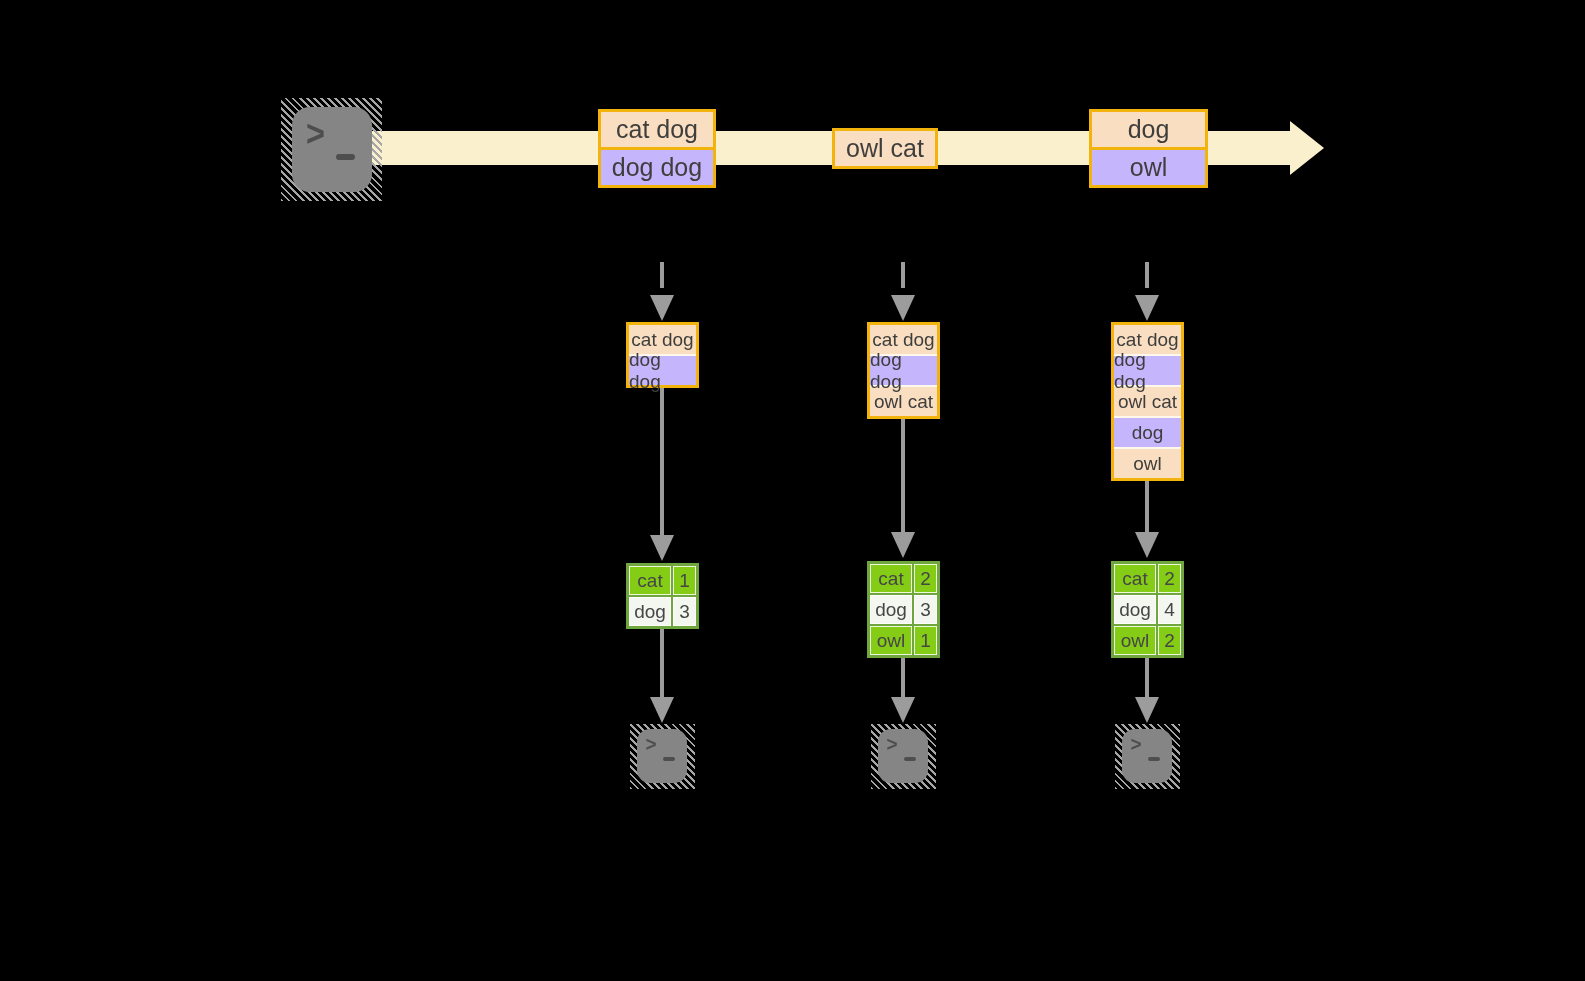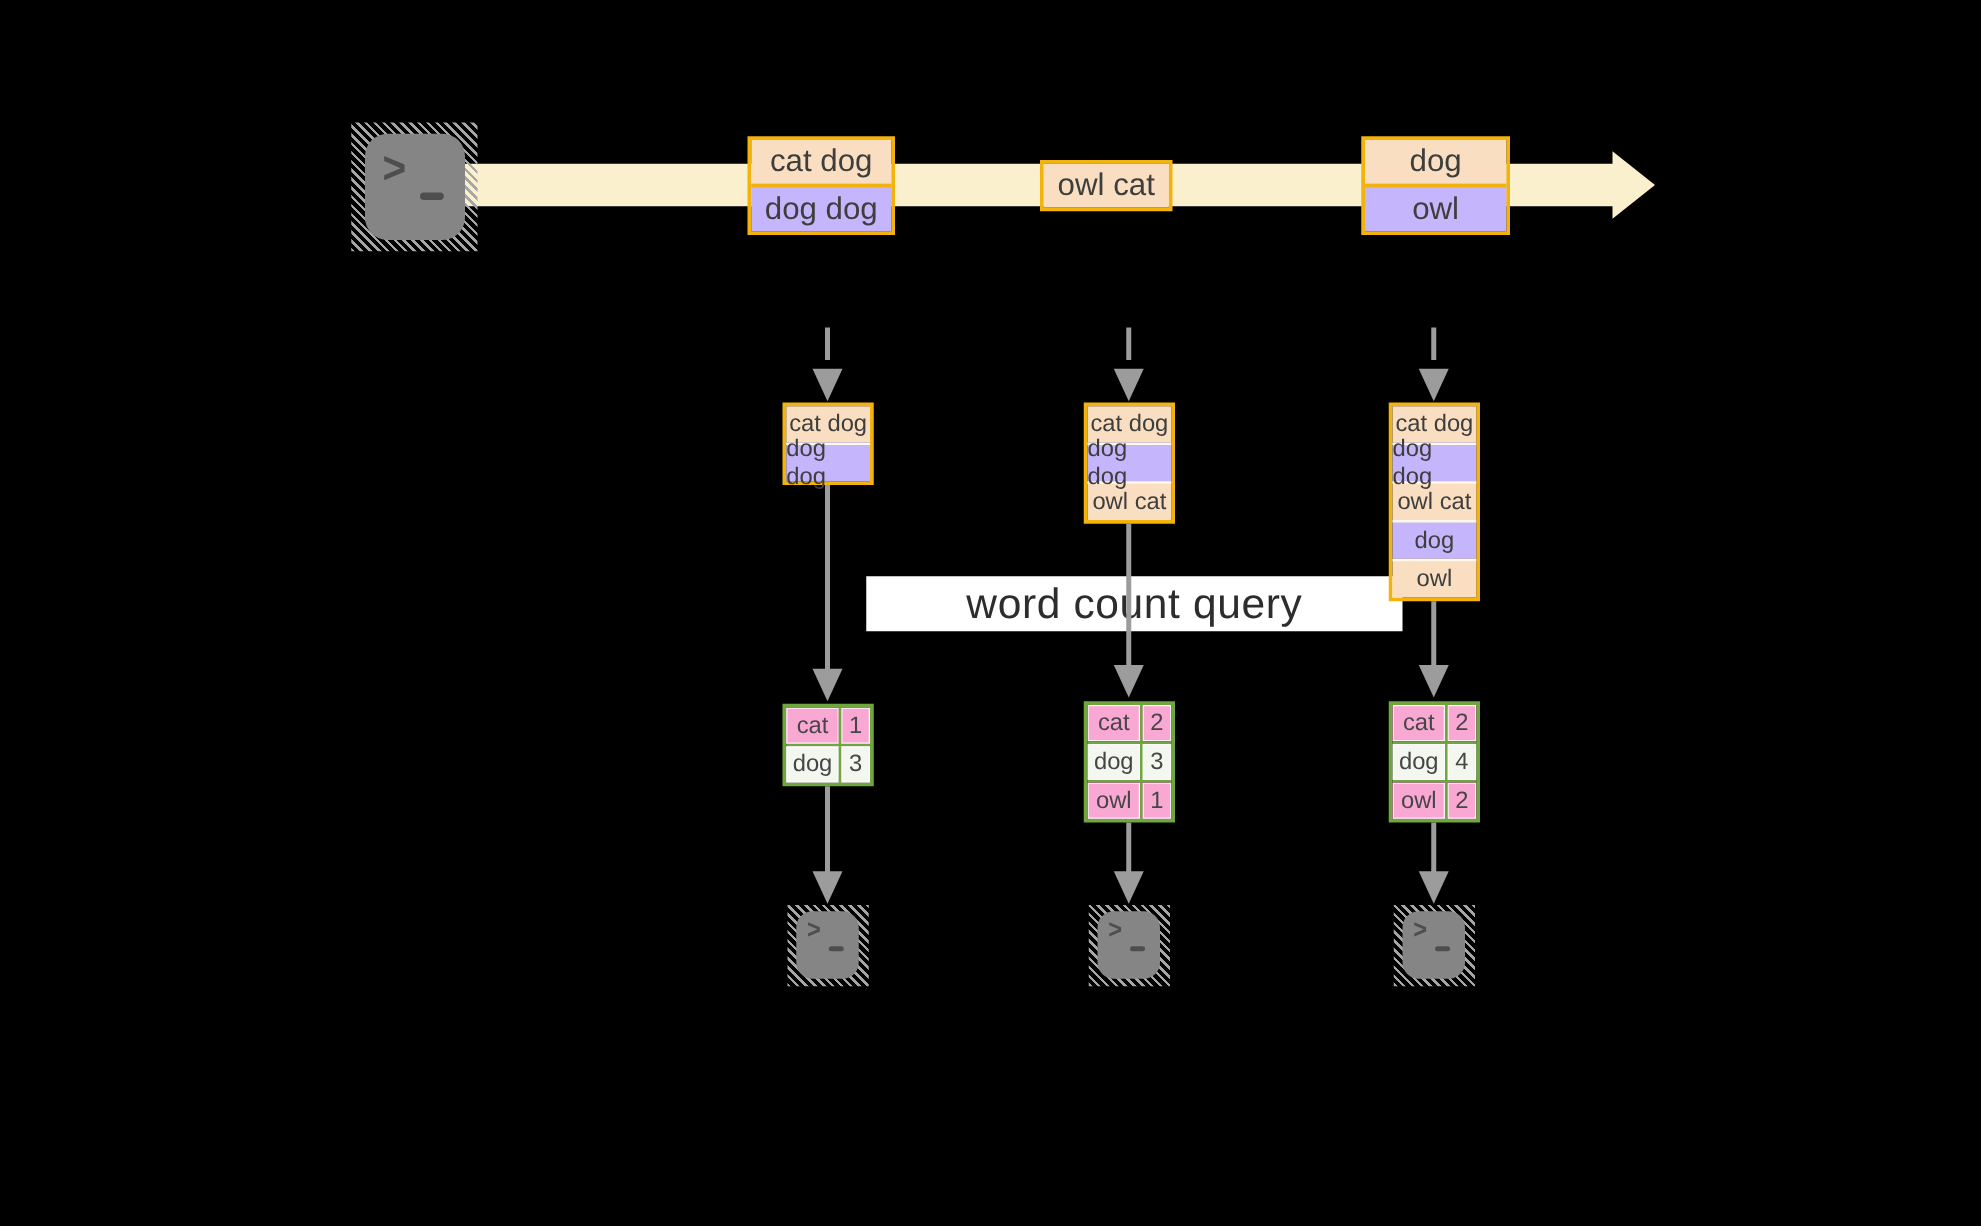--- a/index.html
+++ b/index.html
@@ -24,21 +24,21 @@
     font-size:19px;color:#3E3E3D;}
   .stack .srow + .srow{border-top:2px solid #FFF8EB;}
   
   .gtable{position:absolute;border:3px solid #6FA63D;width:67px;z-index:4;}
   .gtable .grow{display:flex;height:29px;}
   .gtable .grow + .grow{border-top:2px solid #6FA63D;}
   .gcell{display:flex;align-items:center;justify-content:center;font-size:19px;color:#464646;
     box-shadow:inset 0 0 0 1px rgba(255,255,255,.85);}
   .gcell.word{width:42px;}
   .gcell.num{flex:1;border-left:2px solid #6FA63D;}
-  .grow-dark .gcell{background:#f9a8d4;}
+  .grow-dark .gcell{background:#84cc16;}
   .grow-light .gcell{background:#F3F7EF;}
   
   .vline{position:absolute;width:4px;background:#9C9C9C;z-index:3;}
   .vhead{position:absolute;width:0;height:0;z-index:3;
     border-left:12px solid transparent;border-right:12px solid transparent;border-top:26px solid #9C9C9C;}
   
   .query-band{position:absolute;left:693px;top:461px;width:429px;height:44px;background:#FFFFFF;z-index:2;
     display:flex;align-items:center;justify-content:center;}
   .query-band span{font-size:34px;color:#2D2D2D;letter-spacing:.5px;}
   
@@ -98,23 +98,20 @@
     <div class="srow dark">owl cat</div>
   </div>
   <div class="stack" style="left:1111px;top:322px;">
     <div class="srow dark">cat dog</div>
     <div class="srow light">dog dog</div>
     <div class="srow dark">owl cat</div>
     <div class="srow light">dog</div>
     <div class="srow dark">owl</div>
   </div>
 
-  <div class="query-band">
-    <span>word count query</span>
-  </div>
 
   <div class="vline" style="left:660px;top:388px;height:148px;"></div>
   <div class="vhead" style="left:650px;top:535px;"></div>
   <div class="vline" style="left:901px;top:419px;height:114px;"></div>
   <div class="vhead" style="left:891px;top:532px;"></div>
   <div class="vline" style="left:1145px;top:481px;height:52px;"></div>
   <div class="vhead" style="left:1135px;top:532px;"></div>
 
   <div class="gtable" style="left:626px;top:563px;">
     <div class="grow grow-dark">

